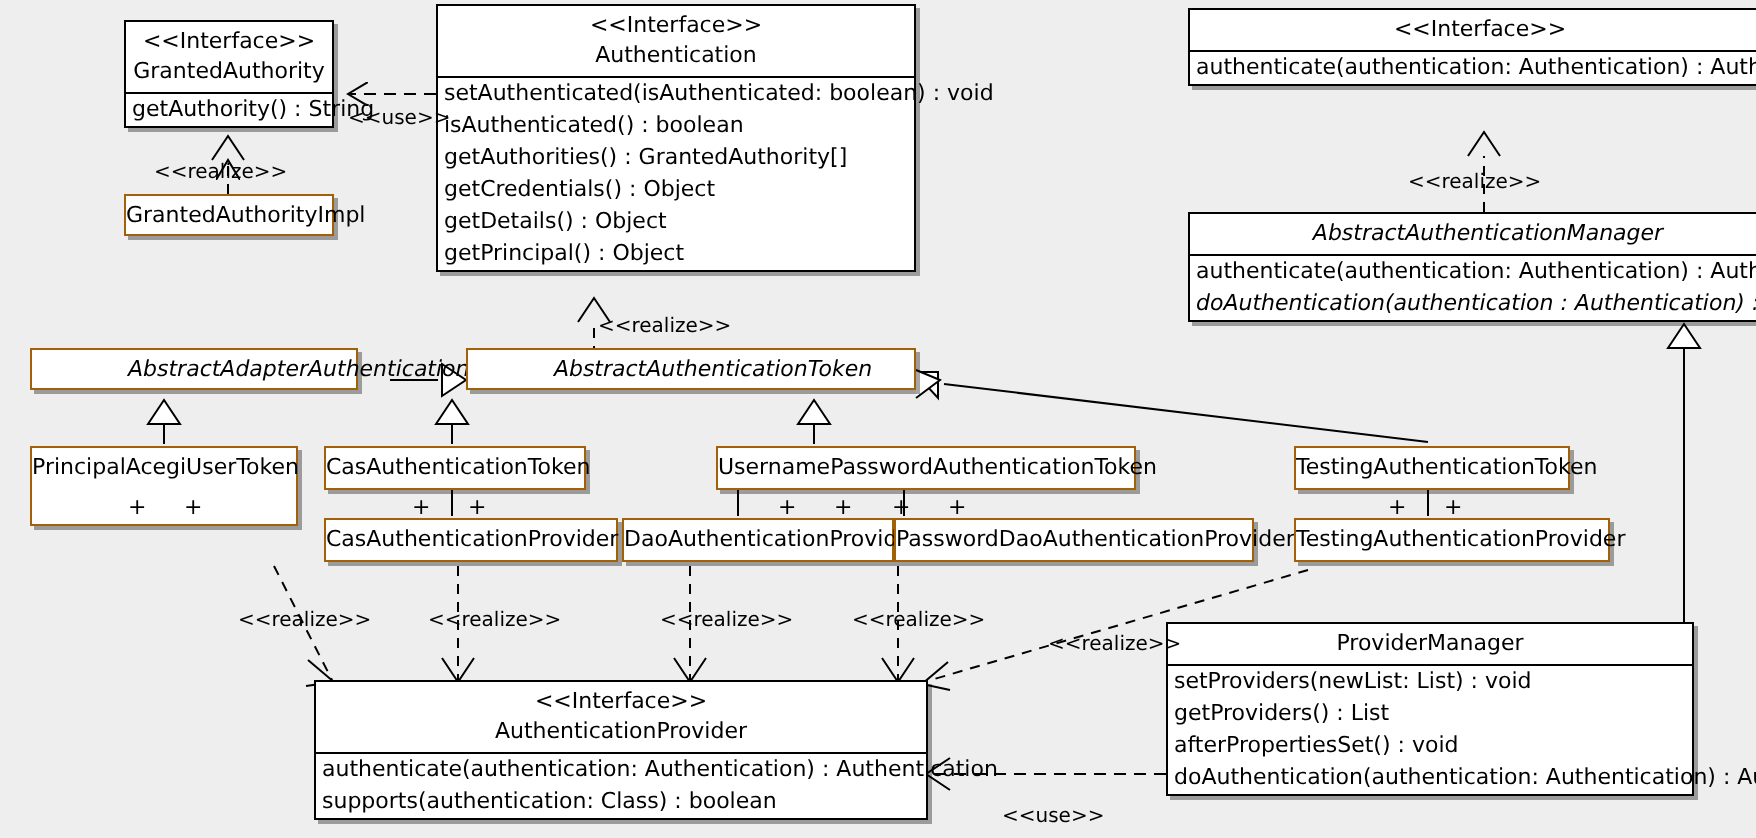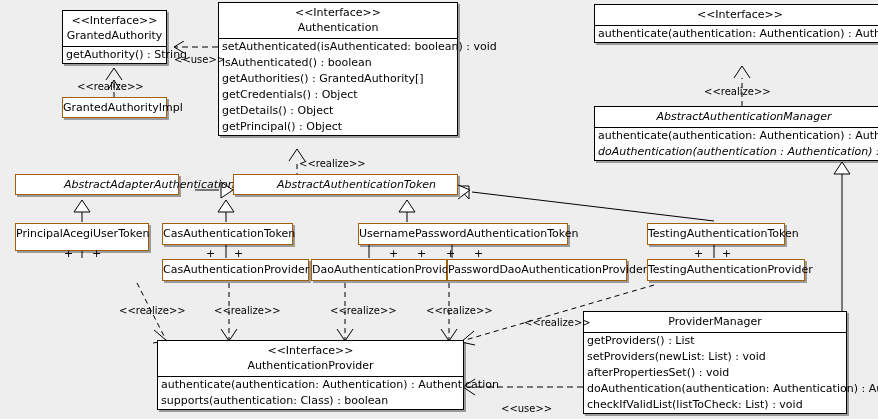--- a/index.html
+++ b/index.html
@@ -200,21 +200,21 @@
     <div class="sep ops">
       <div class="op">authenticate(authentication: Authentication) : Authentication</div>
       <div class="op italic">doAuthentication(authentication : Authentication) : Authentication</div>
     </div>
   </div>
 
   <div class="plain italic" style="left:1px;top:174px;width:164px;height:21px;line-height:19px;padding-left:48px;">AbstractAdapterAuthenticationToken</div>
 
   <div class="plain italic" style="left:219px;top:174px;width:225px;height:21px;line-height:19px;padding-left:22px;">AbstractAuthenticationToken</div>
 
-  <div class="plain" style="left:1px;top:223px;width:134px;height:28px;line-height:20px;">PrincipalAcegiUserToken</div>
+  <div class="plain" style="left:1px;top:223px;width:134px;height:40px;line-height:20px;">PrincipalAcegiUserToken</div>
   <div class="plain" style="left:148px;top:223px;width:131px;height:22px;line-height:20px;">CasAuthenticationToken</div>
   <div class="plain" style="left:344px;top:223px;width:210px;height:22px;line-height:20px;">UsernamePasswordAuthenticationToken</div>
   <div class="plain" style="left:633px;top:223px;width:138px;height:22px;line-height:20px;">TestingAuthenticationToken</div>
 
   <div class="plain" style="left:148px;top:259px;width:147px;height:22px;line-height:20px;">CasAuthenticationProvider</div>
   <div class="plain" style="left:297px;top:259px;width:136px;height:22px;line-height:20px;">DaoAuthenticationProvider</div>
   <div class="plain" style="left:433px;top:259px;width:180px;height:22px;line-height:20px;">PasswordDaoAuthenticationProvider</div>
   <div class="plain" style="left:633px;top:259px;width:158px;height:22px;line-height:20px;">TestingAuthenticationProvider</div>
 
   <div class="plussign" style="left:50px;top:248px;">+</div>
@@ -237,25 +237,24 @@
       <div class="op">authenticate(authentication: Authentication) : Authentication</div>
       <div class="op">supports(authentication: Class) : boolean</div>
     </div>
   </div>
 
   <div class="uml" style="left:569px;top:311px;width:264px;">
     <div class="hdr">
       <span class="nm">ProviderManager</span>
     </div>
     <div class="sep ops">
+      <div class="op">setProviders(newList: List) : void</div>
       <div class="op">getProviders() : List</div>
-      <div class="op">setProviders(newList: List) : void</div>
       <div class="op">afterPropertiesSet() : void</div>
       <div class="op">doAuthentication(authentication: Authentication) : Authentication</div>
-      <div class="op">checkIfValidList(listToCheck: List) : void</div>
     </div>
   </div>
 
   <div class="edgelabel" style="left:160px;top:54px;">&lt;&lt;use&gt;&gt;</div>
   <div class="edgelabel" style="left:63px;top:81px;">&lt;&lt;realize&gt;&gt;</div>
   <div class="edgelabel" style="left:285px;top:158px;">&lt;&lt;realize&gt;&gt;</div>
   <div class="edgelabel" style="left:690px;top:86px;">&lt;&lt;realize&gt;&gt;</div>
 
   <div class="edgelabel" style="left:105px;top:305px;">&lt;&lt;realize&gt;&gt;</div>
   <div class="edgelabel" style="left:200px;top:305px;">&lt;&lt;realize&gt;&gt;</div>

